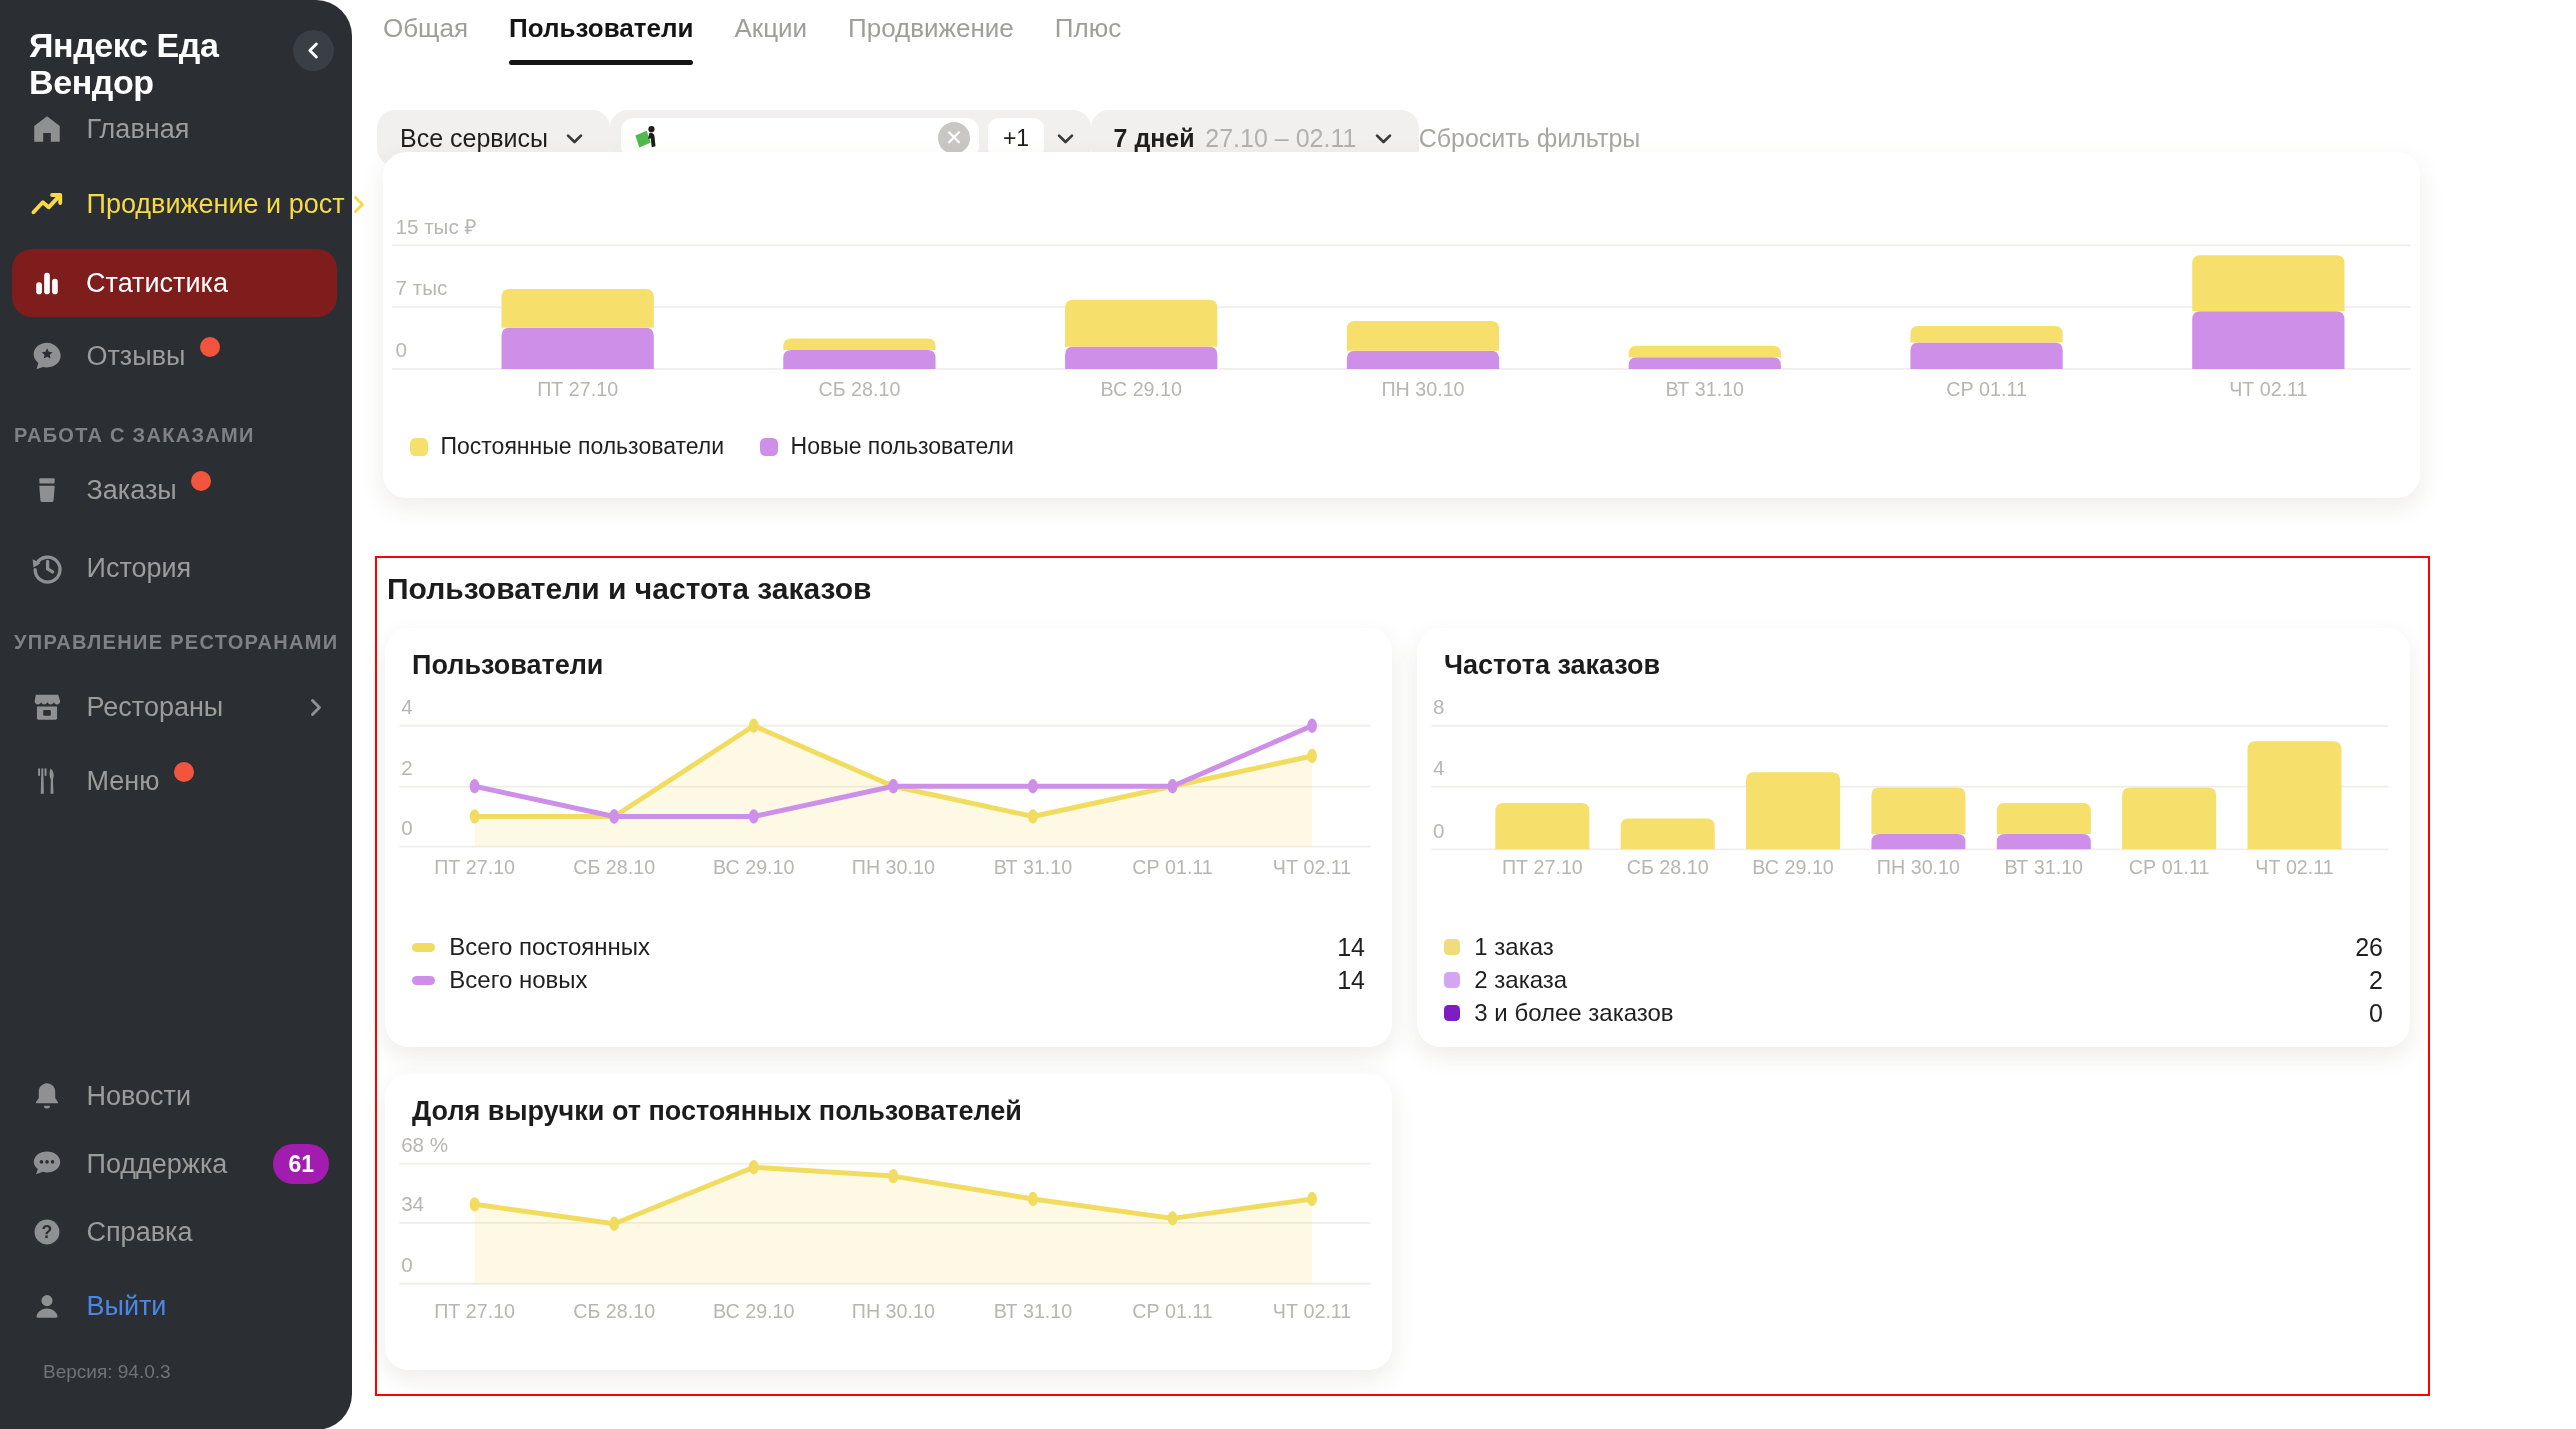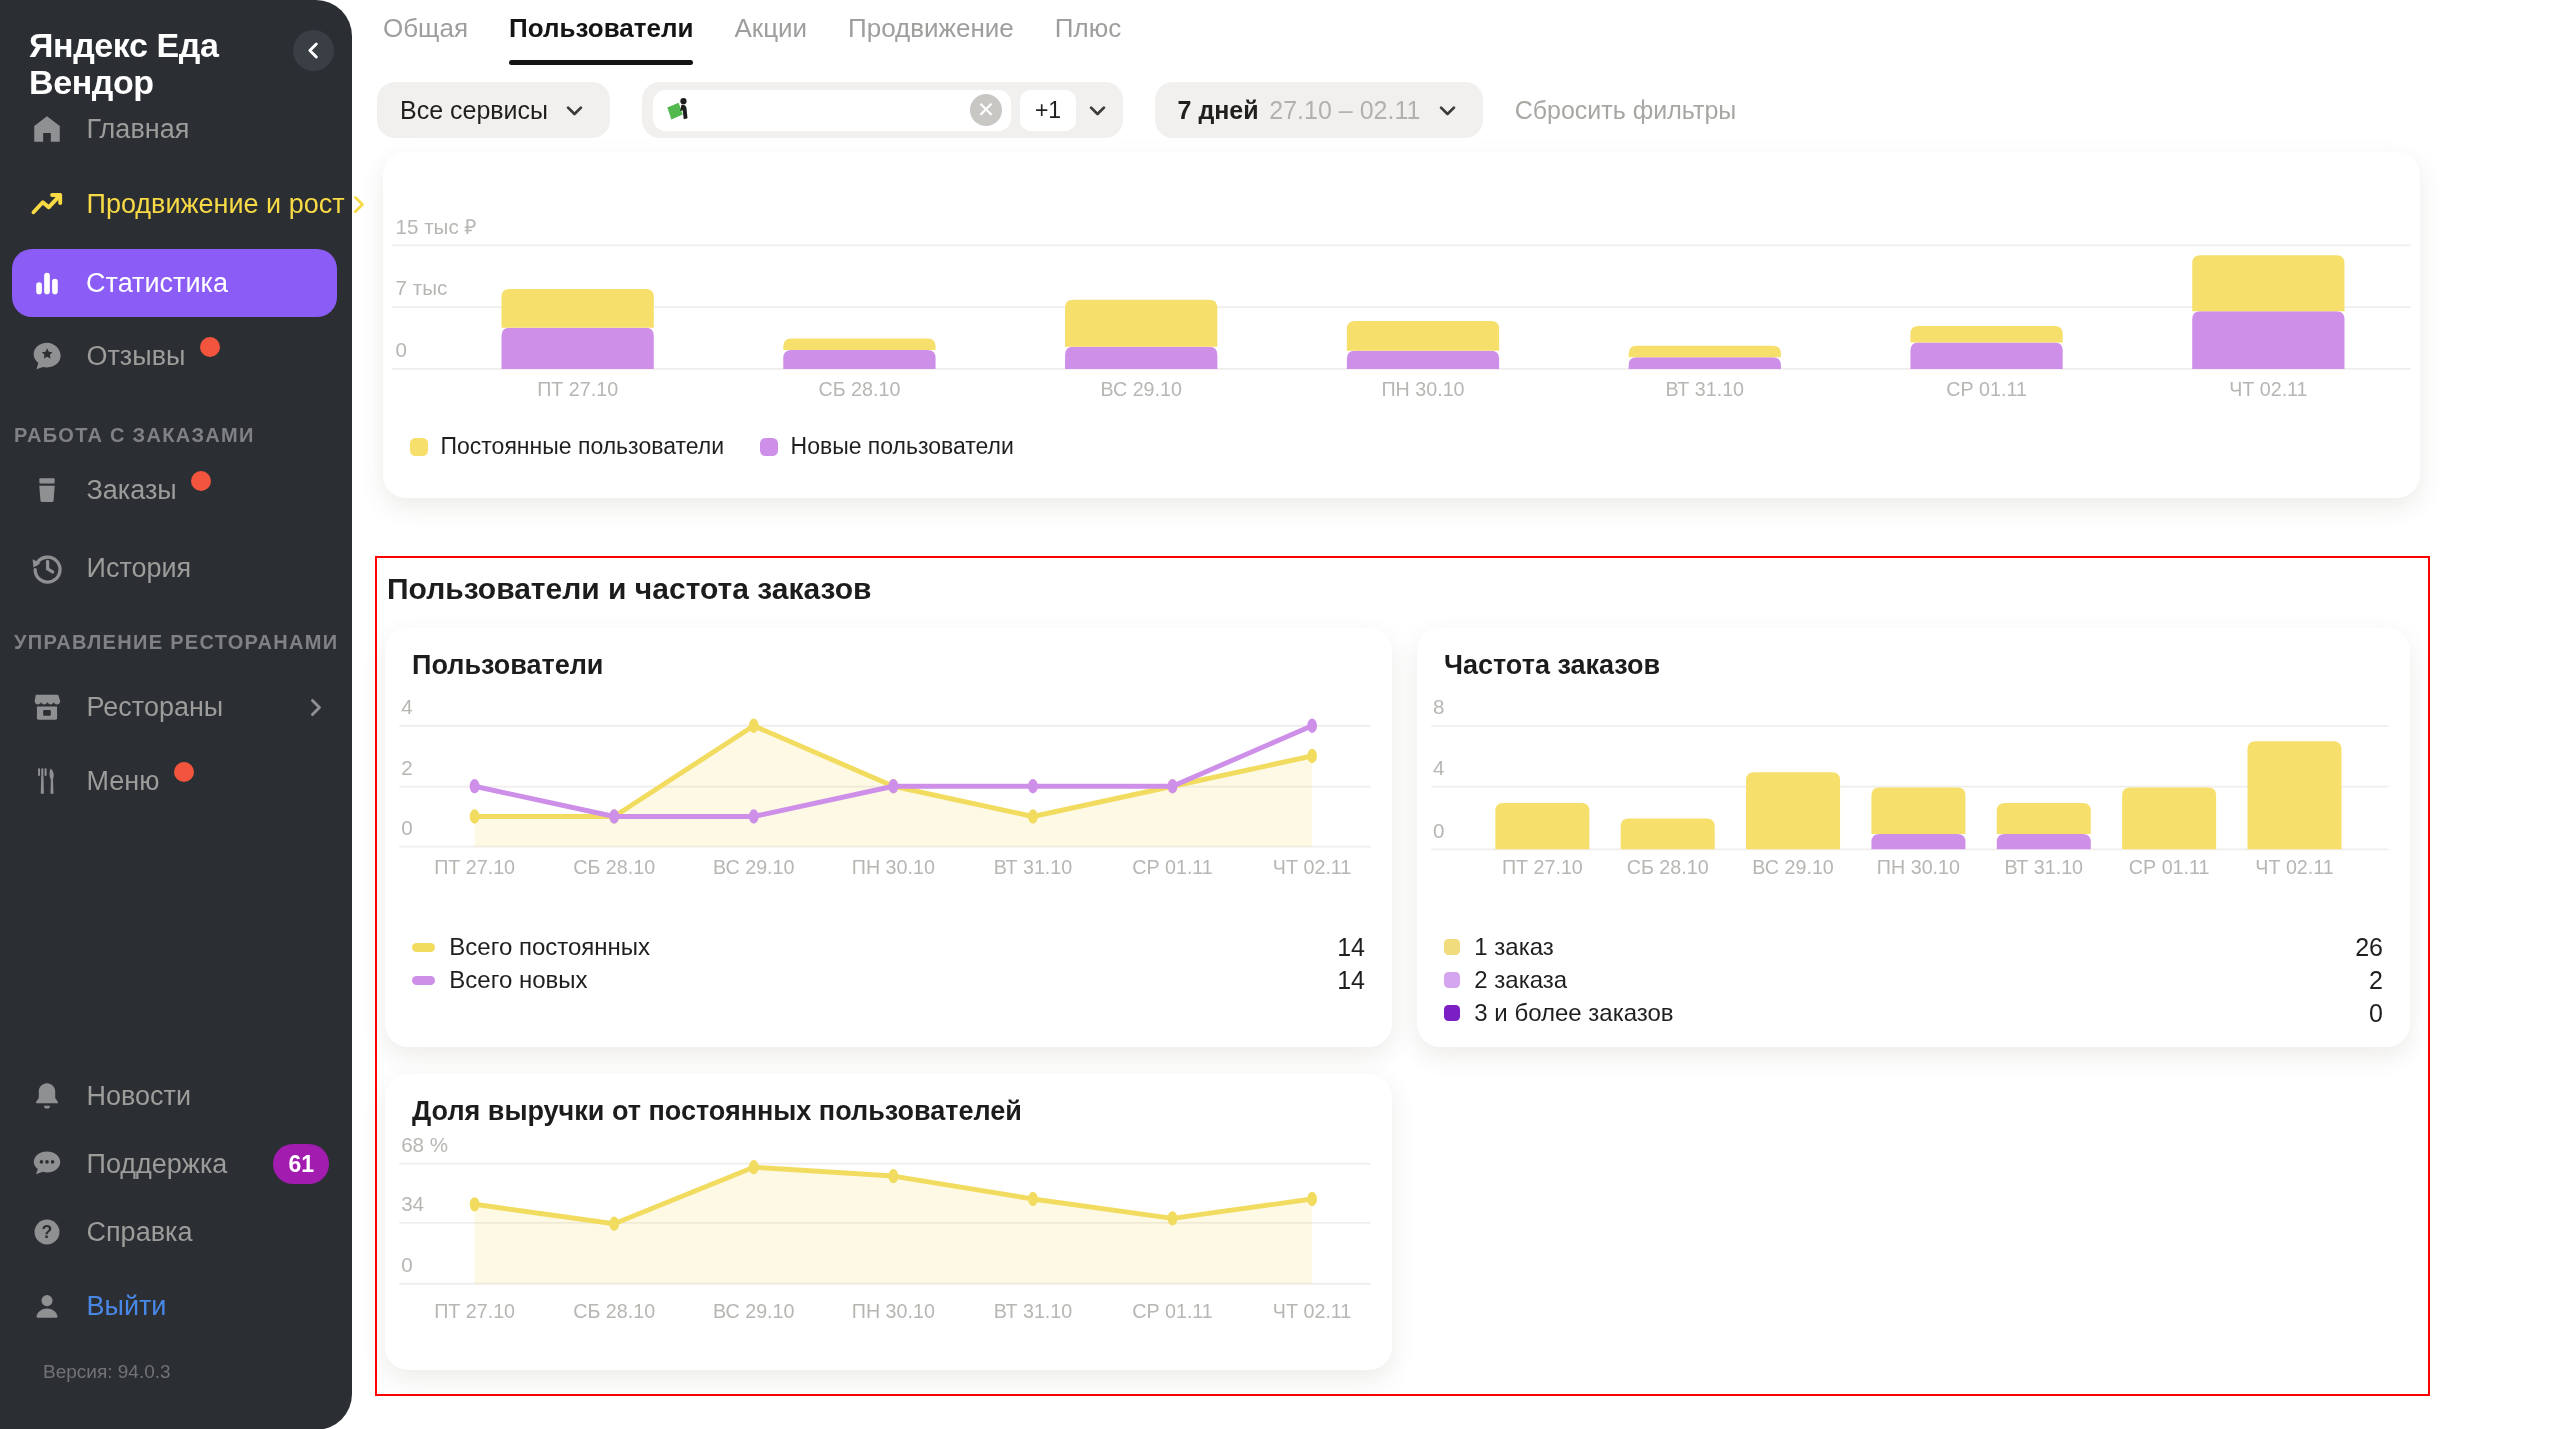--- a/index.html
+++ b/index.html
@@ -22,21 +22,21 @@
   }
   .collapse-btn {
     position:absolute; left:293px; top:30px; width:41px; height:41px; border-radius:50%;
     background:#3a3f45; display:flex; align-items:center; justify-content:center; cursor:pointer;
   }
   .nav-item {
     position:absolute; left:0; right:0; height:68px; display:flex; align-items:center;
     padding:0 23px 0 29px; color:#9c9c9a; font-size:27px; cursor:pointer;
   }
   .nav-item.accent { color:#f7da45; }
-  .nav-item.active { left:11.6px; right:15px; padding-left:17px; background:#8b5cf6; border-radius:20px; color:#fff; }
+  .nav-item.active { left:11.6px; right:15px; padding-left:17px; background:#7f1d1d; border-radius:20px; color:#fff; }
   .nav-icon { width:36px; height:36px; margin-right:21.5px; flex:none; display:flex; align-items:center; justify-content:center; }
   .nav-label { white-space:nowrap; }
   .nav-dot { width:20px; height:20px; border-radius:50%; background:#f2543d; margin-left:14.3px; transform:translateY(-9px); flex:none; }
   .nav-chevron { margin-left:auto; display:flex; }
   .nav-badge {
     margin-left:auto; background:#a21caf; color:#fff; font-size:23px; font-weight:700;
     padding:6.3px 15px; border-radius:21.5px;
   }
   .nav-header {
     position:absolute; left:14px; right:18px; color:#7f8186; font-size:20px; font-weight:700;
@@ -44,21 +44,21 @@
   }
   .logout-label { color:#4a88e8; }
   .version { position:absolute; left:34px; top:1361px; color:#717276; font-size:19px;margin-left:9px; }
 
   
   .tabs { position:absolute; left:383px; top:12.5px; display:flex; gap:41px; font-size:26px; color:#9e9e9c; }
   .tab { position:relative; padding-bottom:21.5px; cursor:pointer; white-space:nowrap; }
   .tab.active { color:#141414; font-weight:700; }
   .tab.active::after { content:""; position:absolute; left:0; right:0; bottom:0; height:5.4px; border-radius:2.7px; background:#141414; }
 
-  .filters { position:absolute; left:377px; top:74px; height:72px; display:flex; align-items:center; gap:32px; }
+  .filters { position:absolute; left:377px; top:102px; height:72px; display:flex; align-items:center; }
   .pill {
     height:56px; background:#f1f0ee; border-radius:18px; display:flex; align-items:center;
     padding:0 23px; font-size:25px; color:#201f1d; cursor:pointer; white-space:nowrap;
   }
   .pill .chev { margin-left:14.3px; display:flex; }
   .combo { height:56px; background:#f1f0ee; border-radius:18px; display:flex; align-items:center; padding:0 12.5px 0 10.7px; gap:9px; }
   .combo-input {
     width:358px; height:41px; background:#fff; border-radius:12.5px; display:flex; align-items:center;
     padding:0 9px; gap:9px; position:relative;
   }

